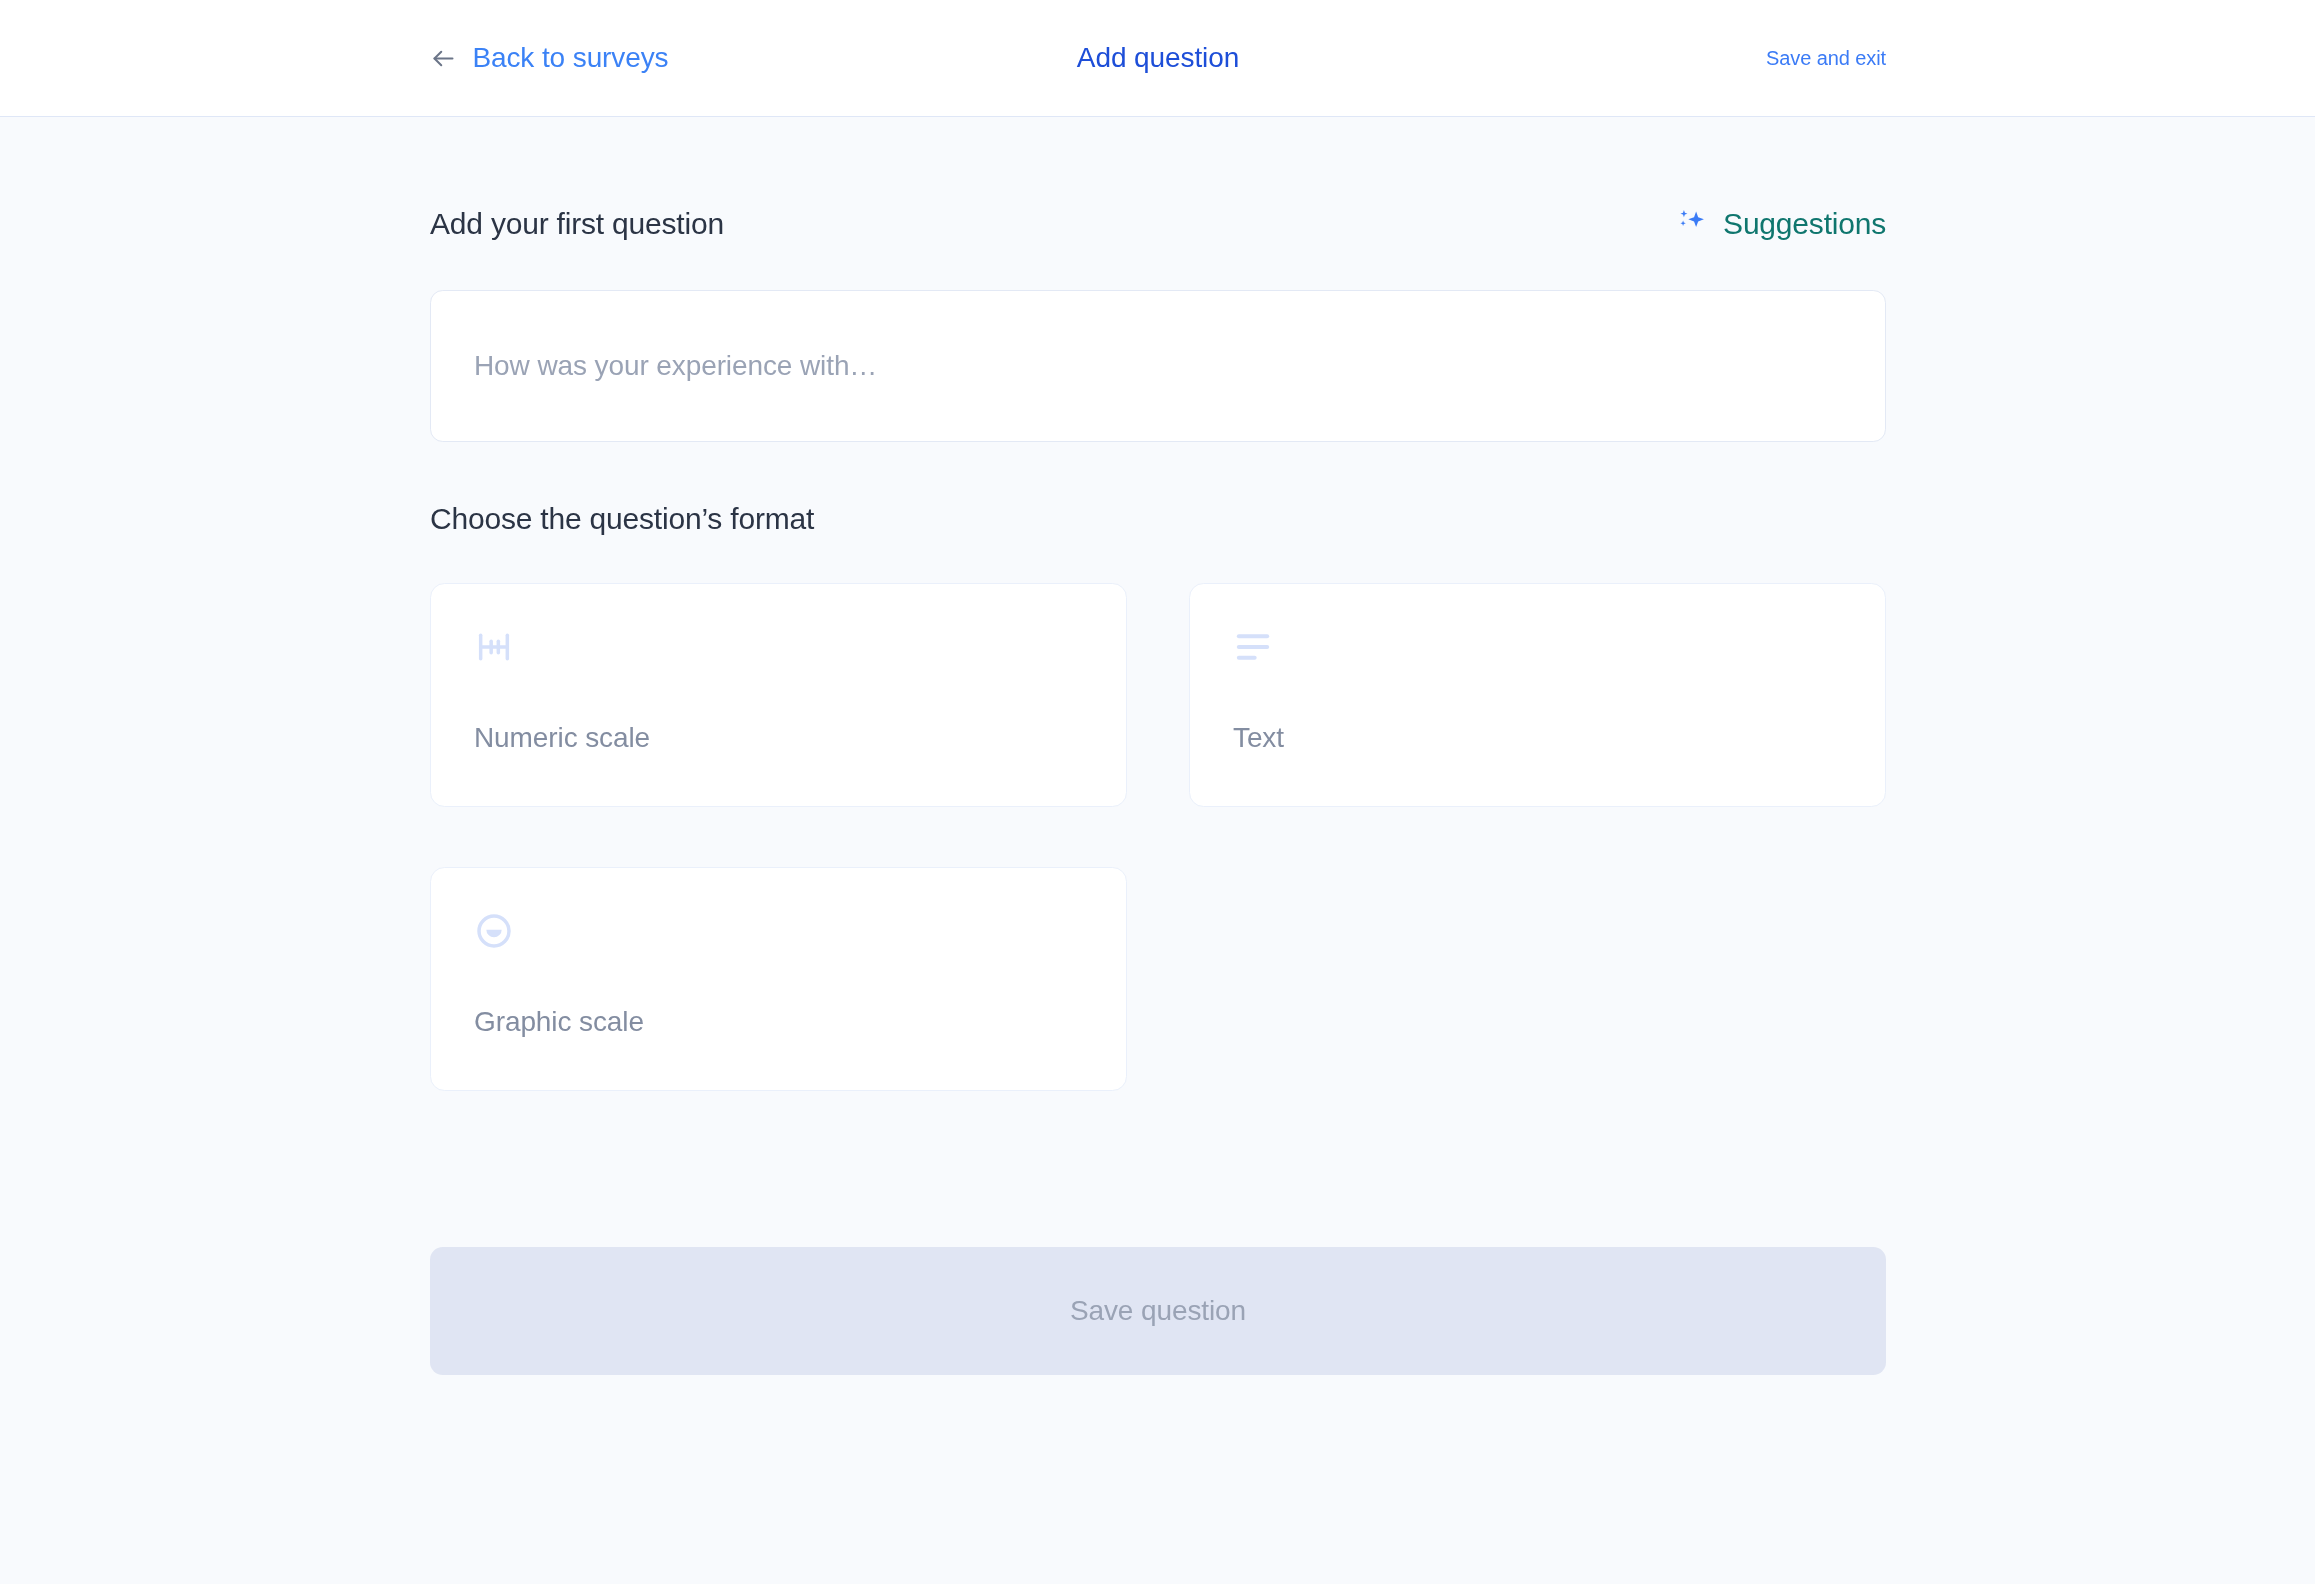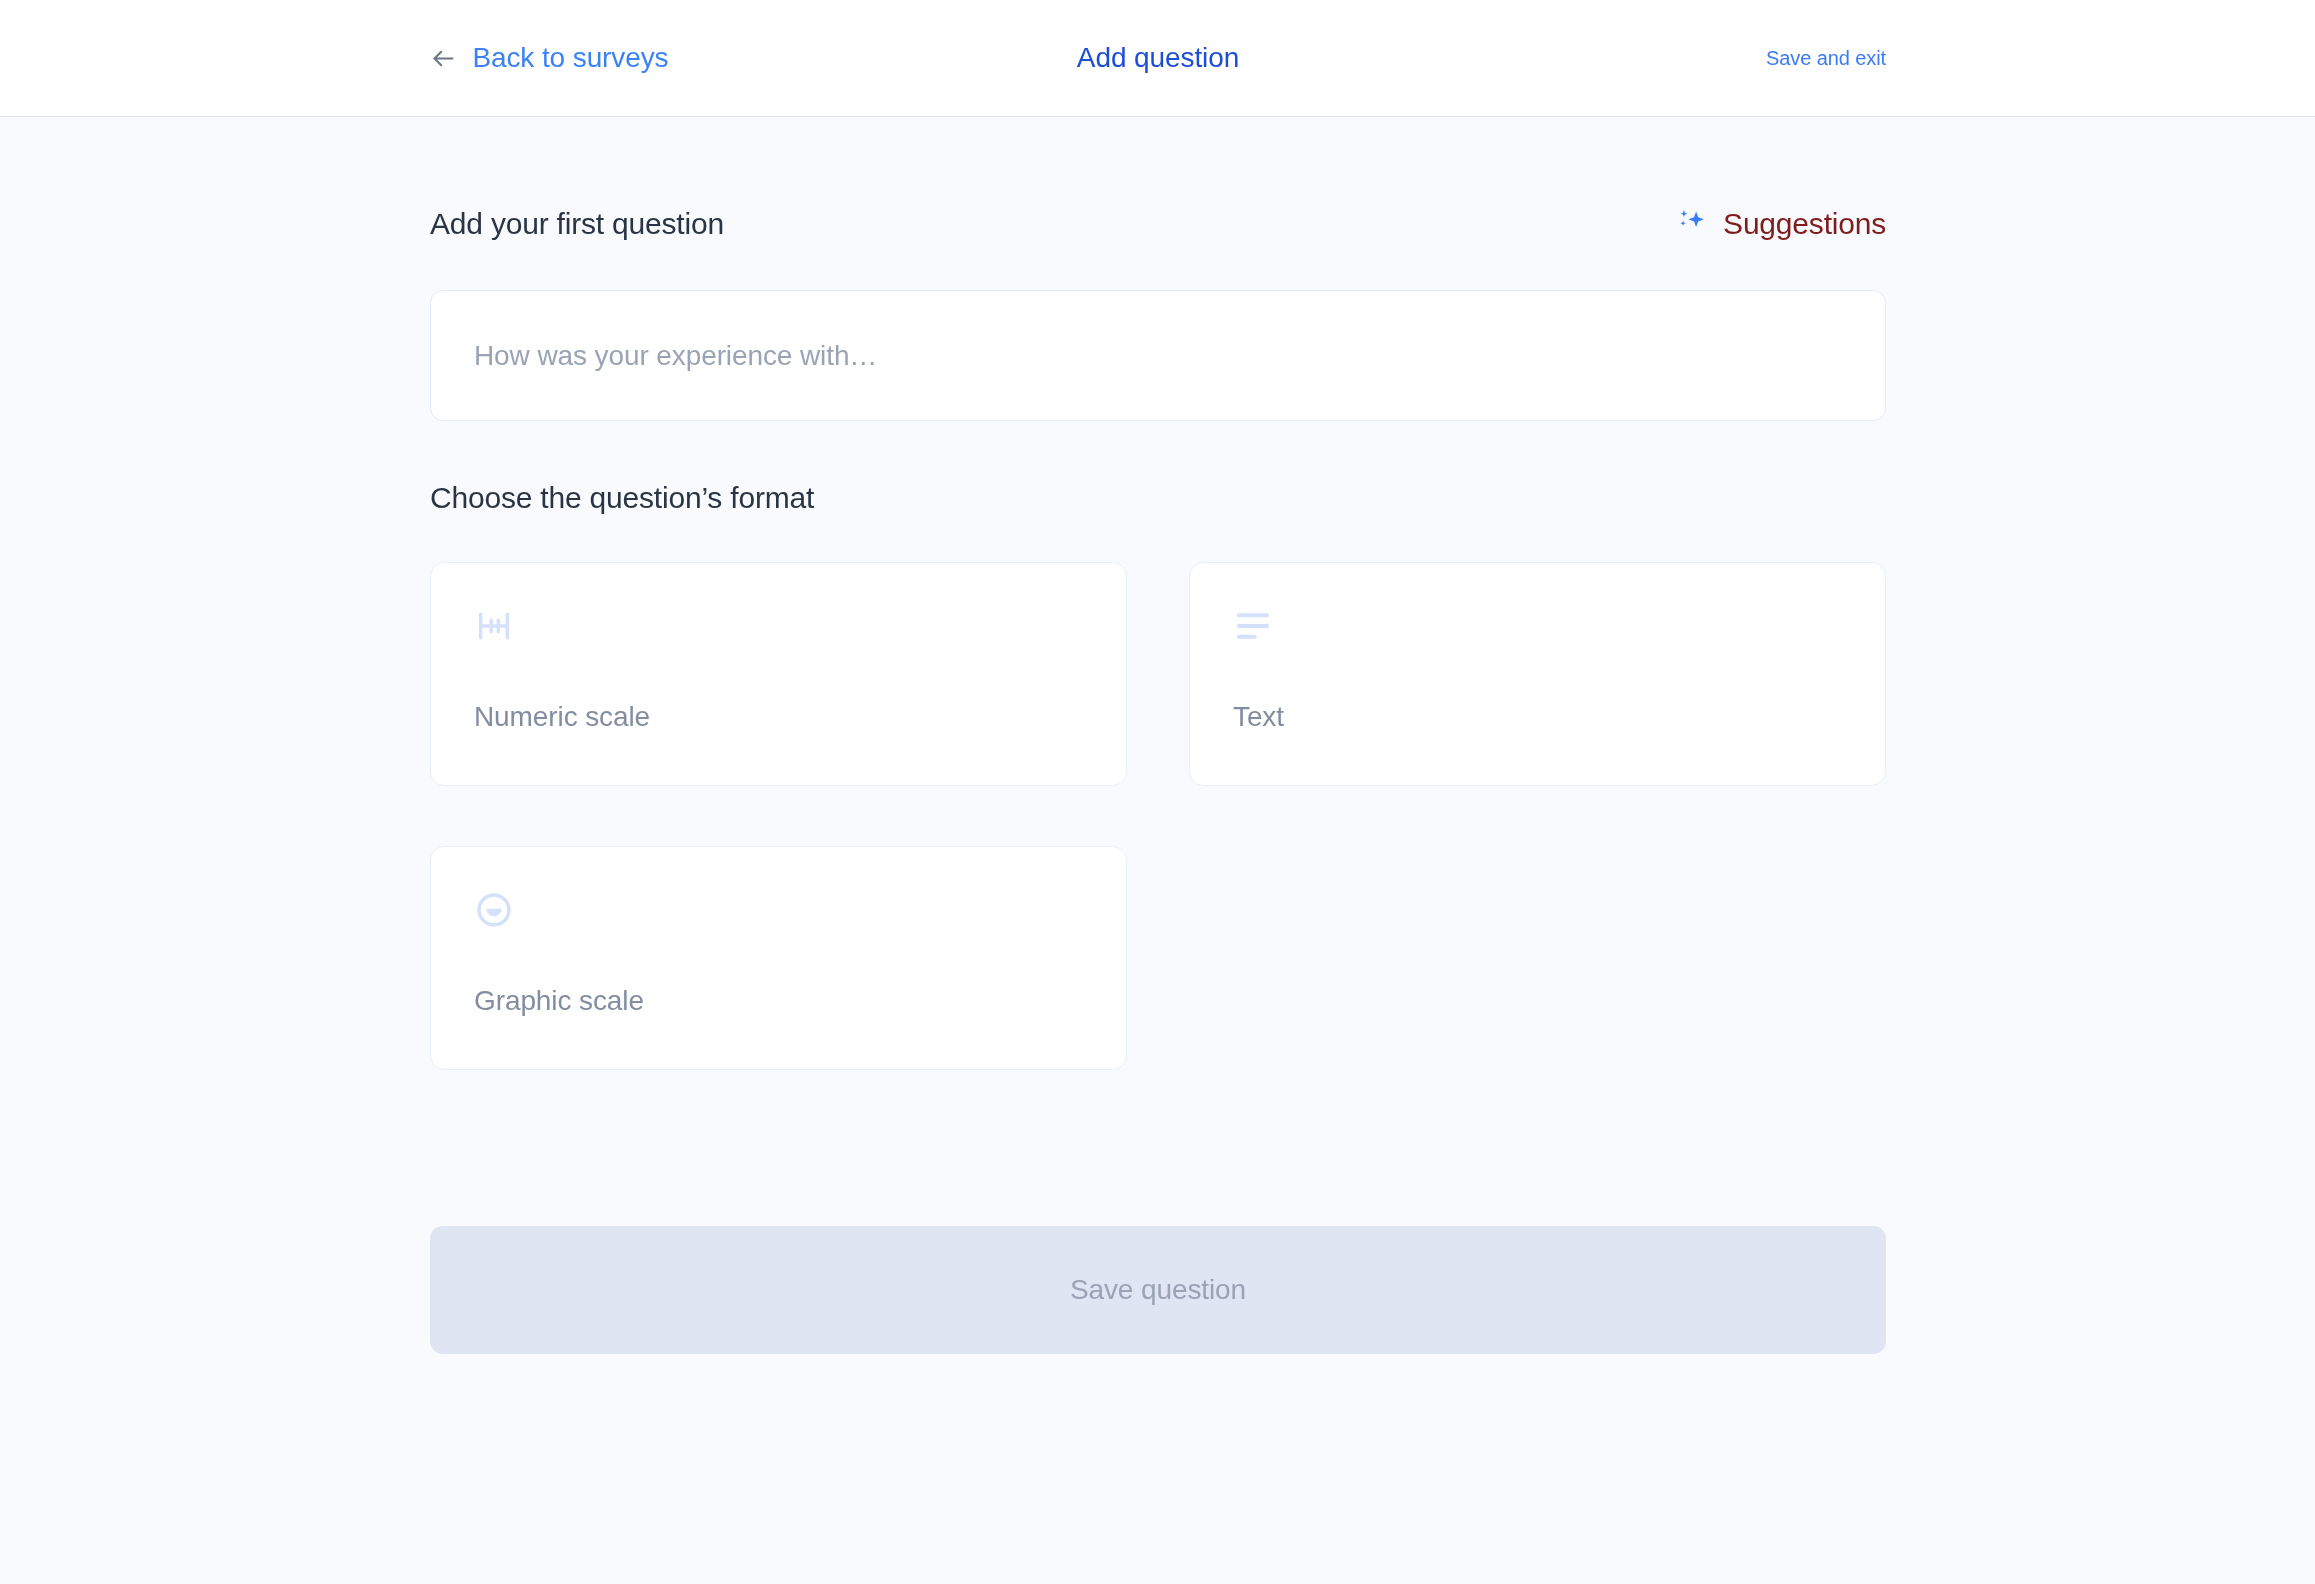--- a/index.html
+++ b/index.html
@@ -85,33 +85,33 @@
   }
   .section-title {
     color: #2b3445;
     font-size: 30px;
     letter-spacing: -0.2px;
   }
   .suggestions {
     display: flex;
     align-items: center;
     gap: 12.7px;
-    color: #7f1d1d;
+    color: #0f766e;
     font-size: 30px;
     letter-spacing: -0.2px;
     cursor: pointer;
     background: none;
     border: none;
     font-family: inherit;
   }
   .sparkle-icon { display: block; width: 34px; height: 34px; flex: none; }
 
   .question-input {
     width: 100%;
-    height: 131px;
+    height: 152px;
     background: #ffffff;
     border: 1.8px solid #e3e9f5;
     border-radius: 12.7px;
     padding: 0 43px;
     font-family: inherit;
     font-size: 28px;
     color: #2b3445;
     letter-spacing: -0.1px;
     outline: none;
   }

